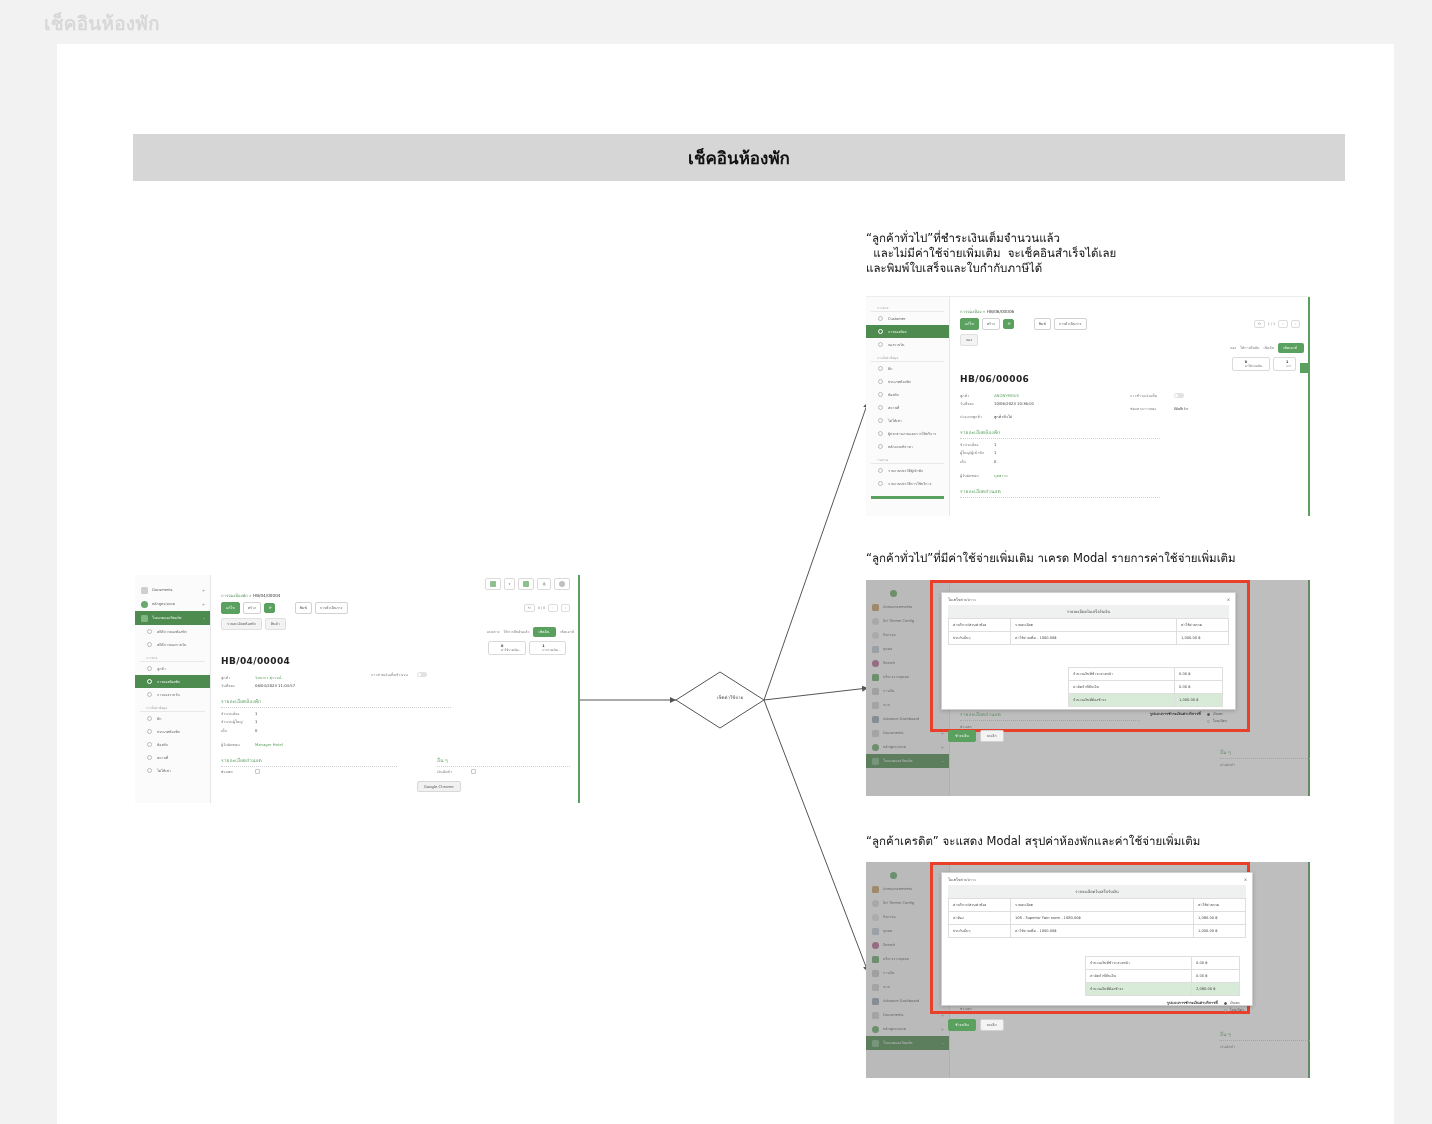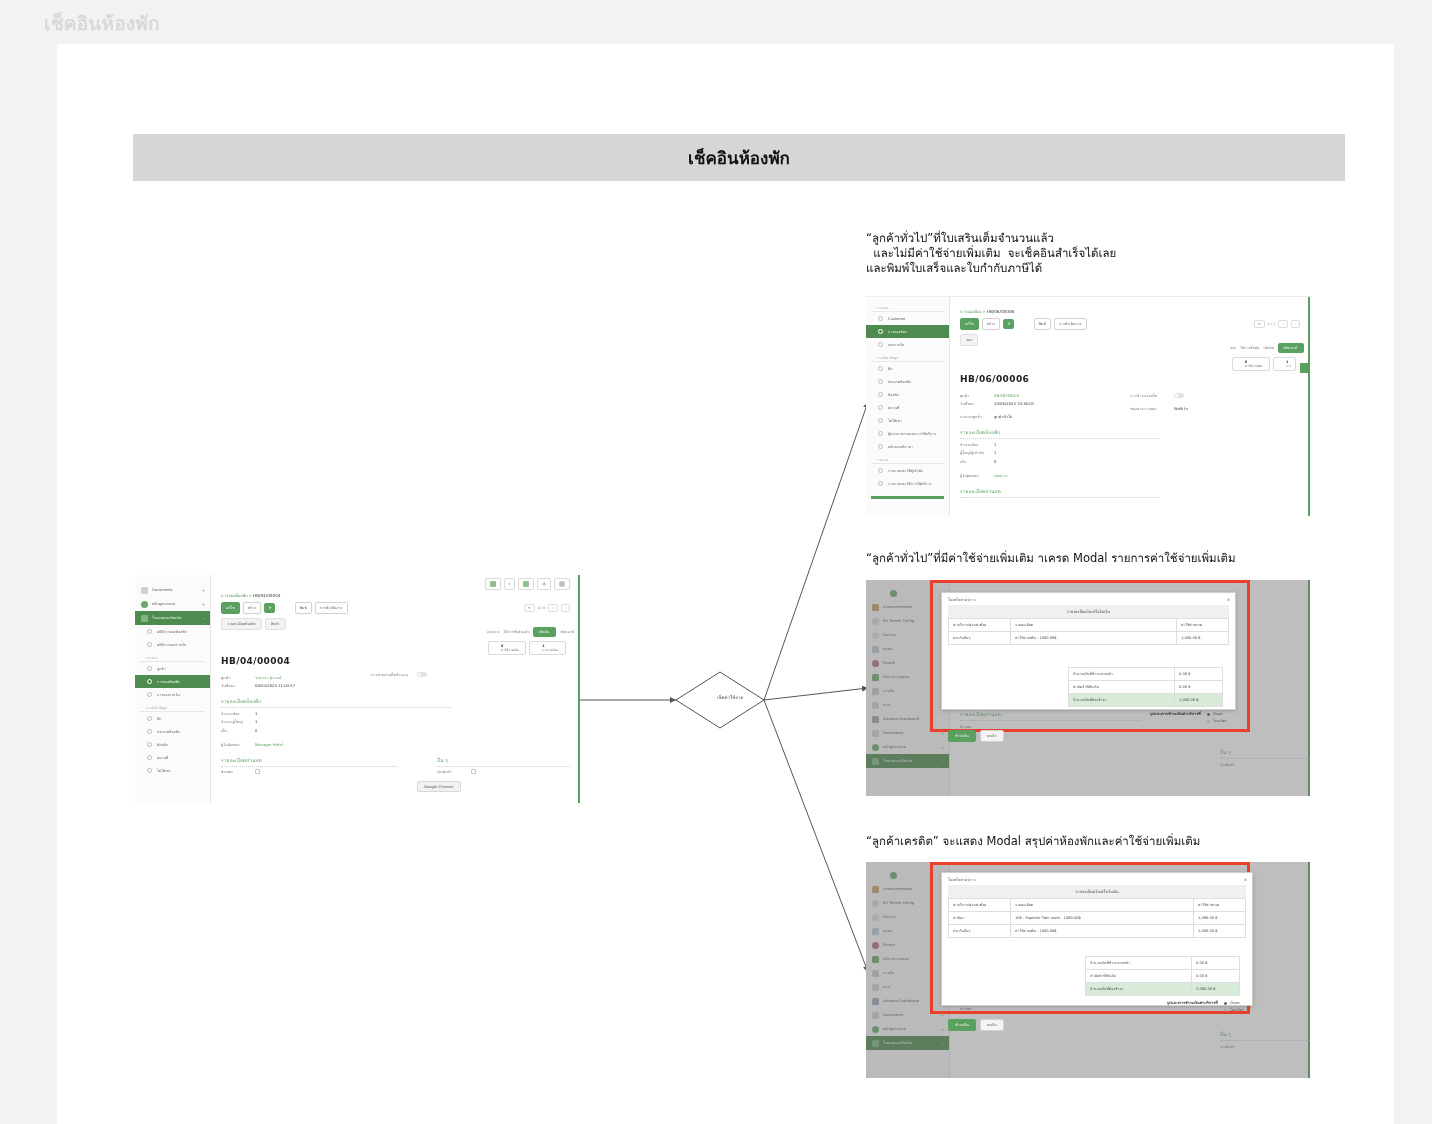--- a/index.html
+++ b/index.html
@@ -188,21 +188,21 @@
 <body>
 
 <div id="top-watermark">เช็คอินห้องพัก</div>
 
 <div id="page-sheet"></div>
 
 <div id="title-banner">
   <div class="t">เช็คอินห้องพัก</div>
 </div>
 
-<div class="caption" id="caption-1">“ลูกค้าทั่วไป”ที่ใบเสรินเต็มจำนวนแล้ว
+<div class="caption" id="caption-1">“ลูกค้าทั่วไป”ที่ชำระเงินเต็มจำนวนแล้ว
   และไม่มีค่าใช้จ่ายเพิ่มเติม  จะเช็คอินสำเร็จได้เลย
 และพิมพ์ใบเสร็จและใบกำกับภาษีได้</div>
 <div class="caption" id="caption-2">“ลูกค้าทั่วไป”ที่มีค่าใช้จ่ายเพิ่มเติม าเครด Modal รายการค่าใช้จ่ายเพิ่มเติม</div>
 <div class="caption" id="caption-3">“ลูกค้าเครดิต” จะแสดง Modal สรุปค่าห้องพักและค่าใช้จ่ายเพิ่มเติม</div>
 
 <svg id="flow-svg">
   <defs>
     <marker id="ah" markerWidth="7" markerHeight="7" refX="6" refY="3" orient="auto">
       <path d="M0,0 L6,3 L0,6 z" fill="#555"></path>
     </marker>

